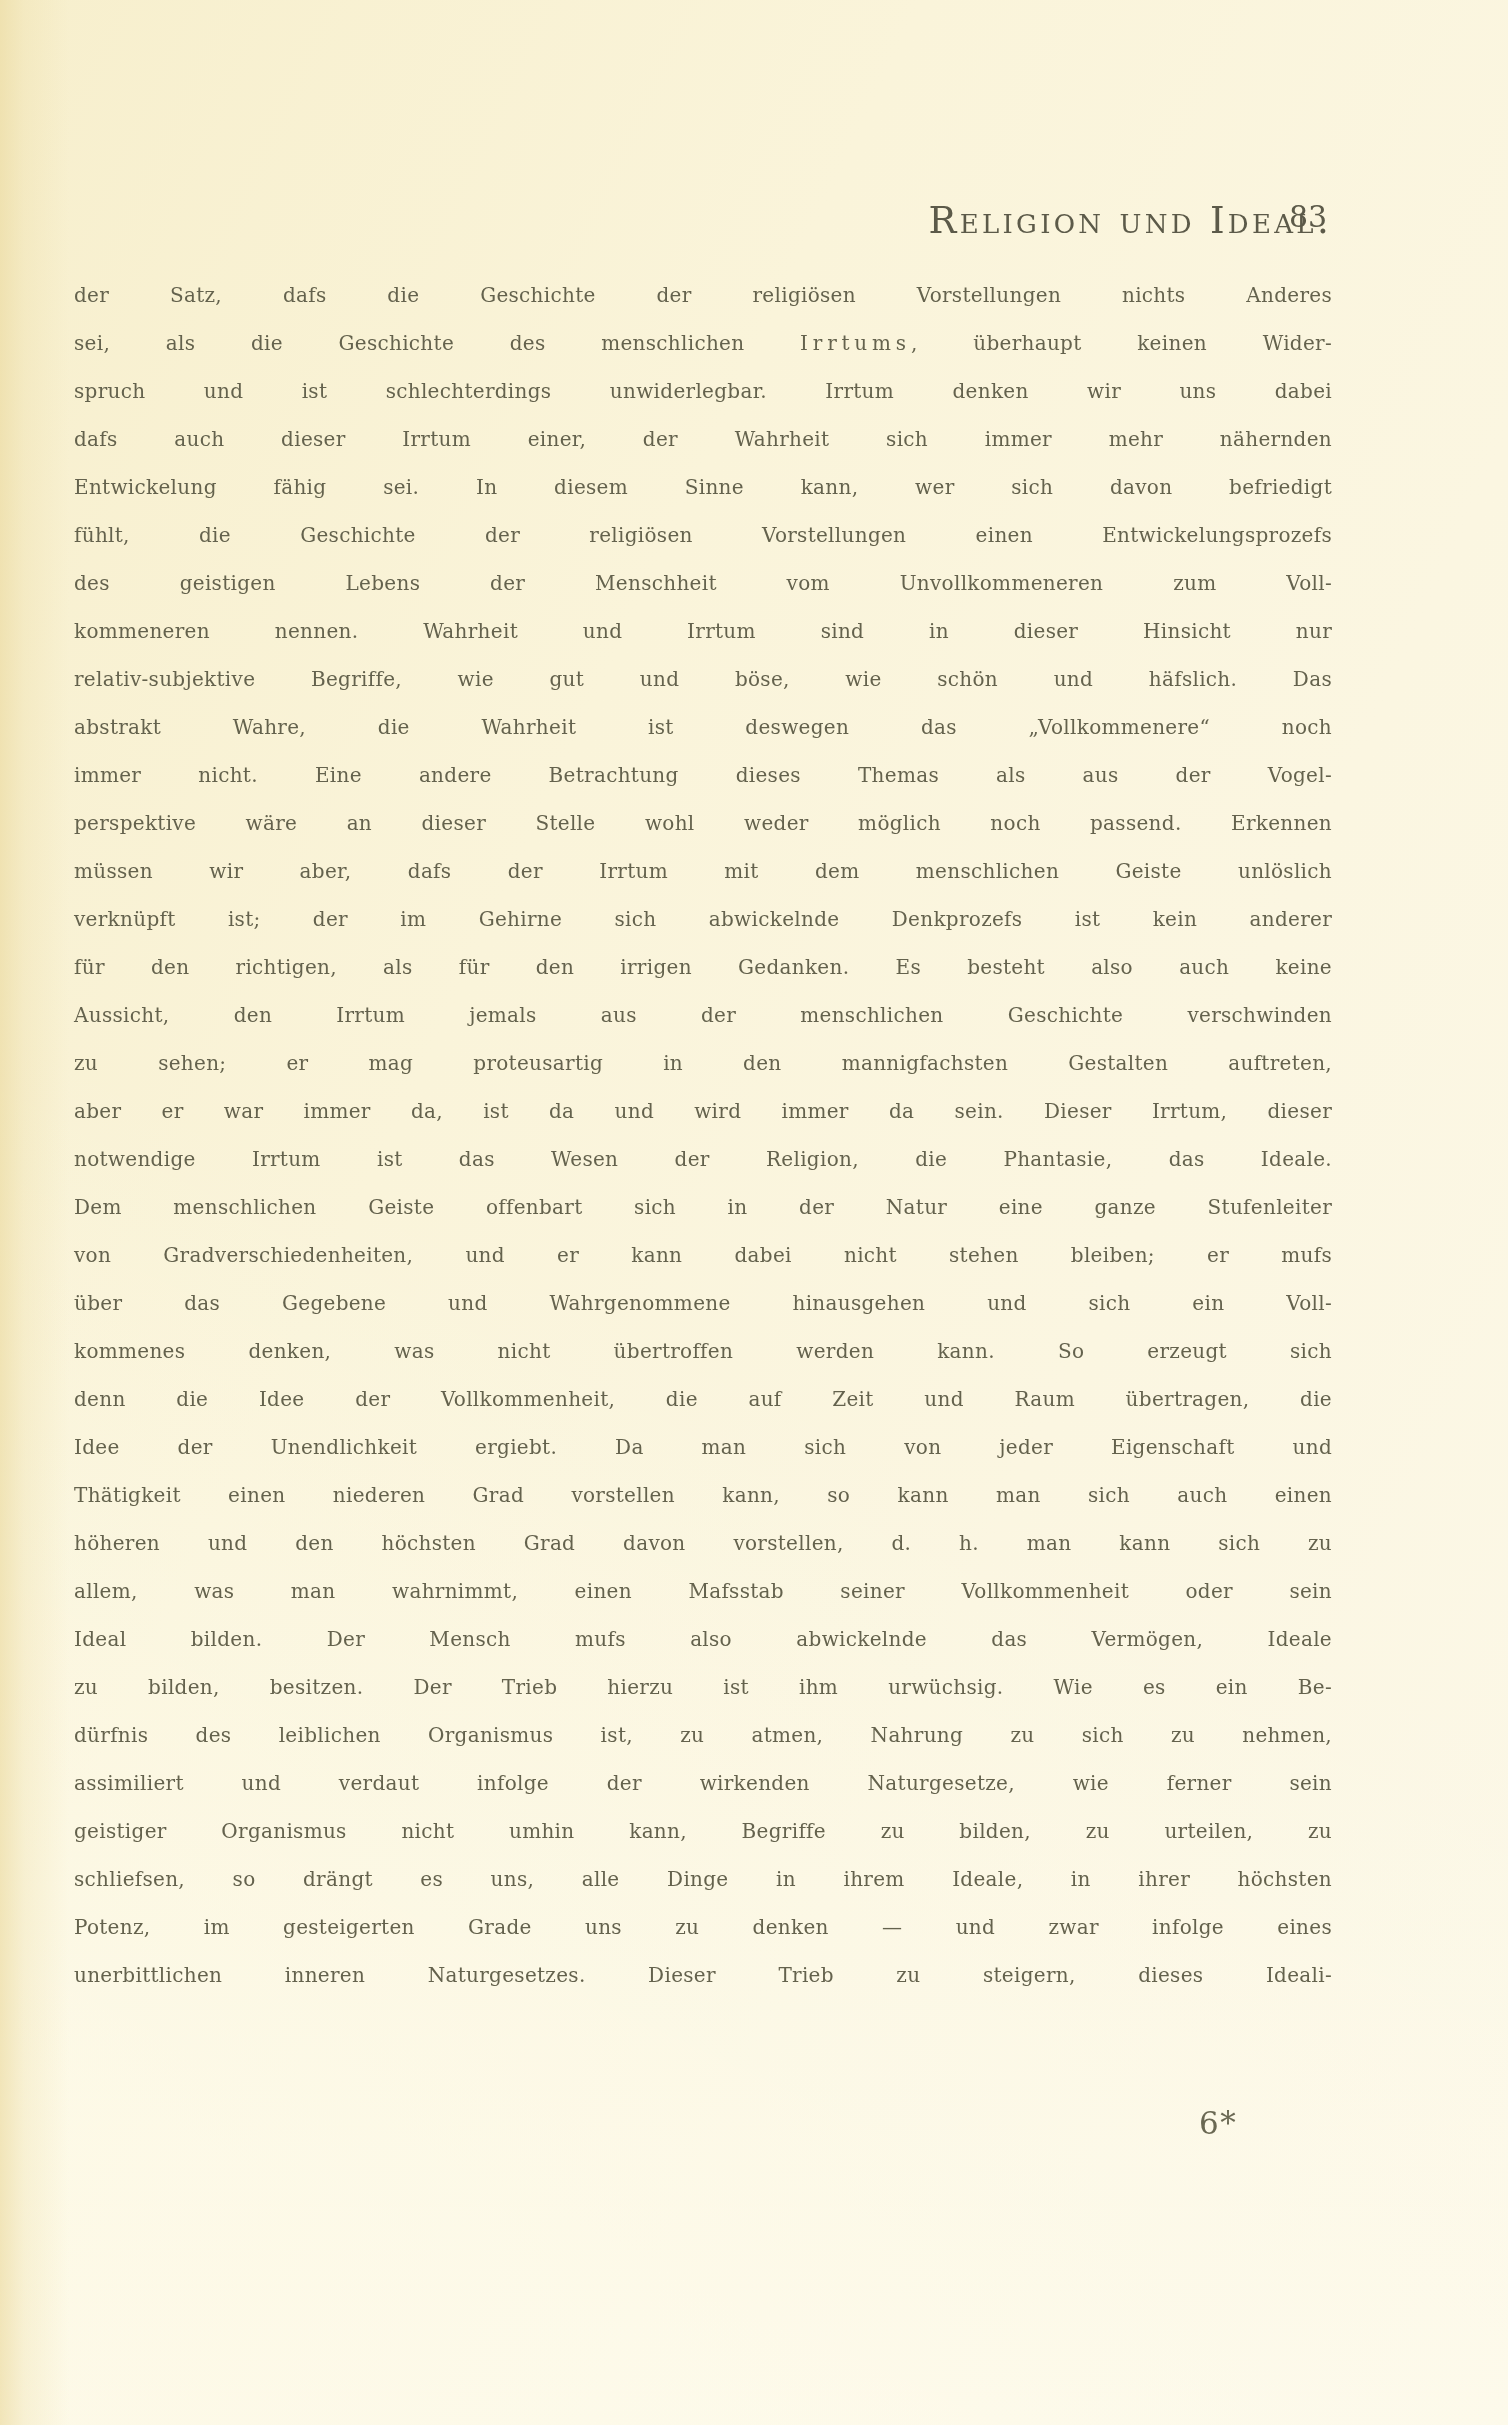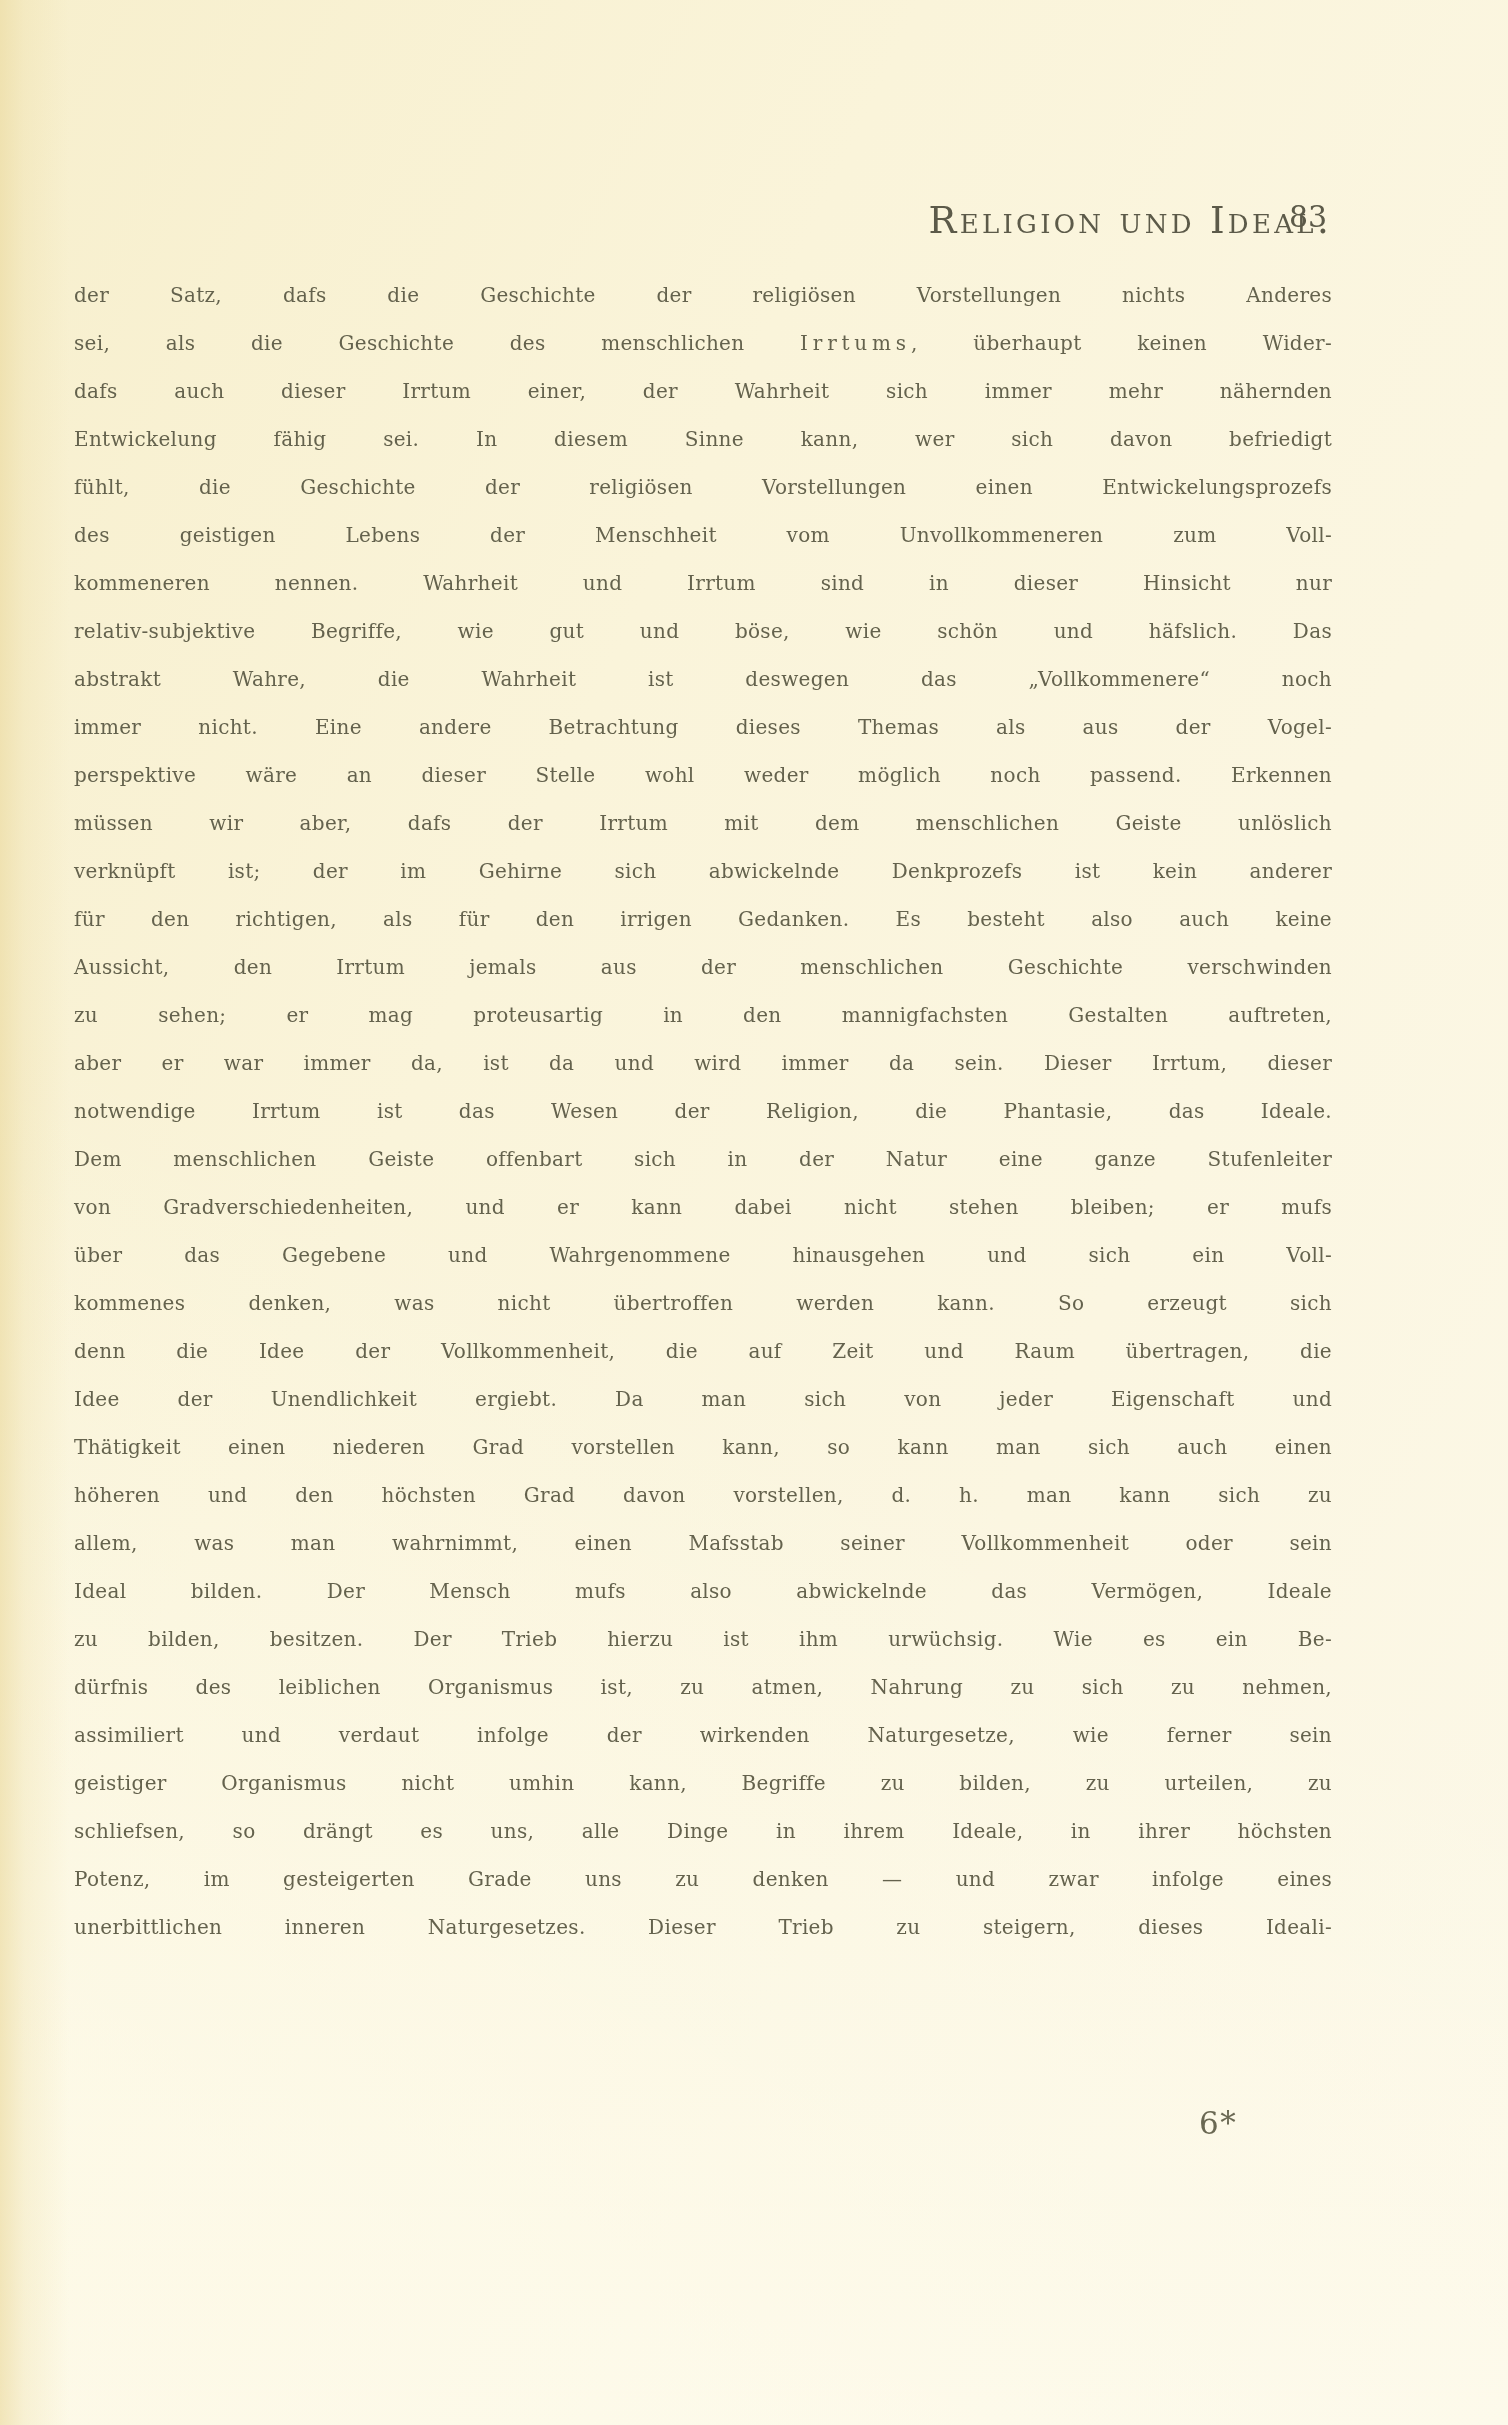--- a/index.html
+++ b/index.html
@@ -79,20 +79,21 @@
 <div class="page">
 
   <div class="header">
     <div class="running-title">Religion und Ideal.</div>
     <div class="page-number">83</div>
   </div>
 
   <div class="body-text" id="body-text">
       <div class="text-line"><span>der Satz, dafs die Geschichte der religiösen Vorstellungen nichts Anderes</span></div>
       <div class="text-line"><span>sei, als die Geschichte des menschlichen </span><span class="spaced">Irrtums</span><span>, überhaupt keinen Wider-</span></div>
+      <div class="text-line"><span>spruch und ist schlechterdings unwiderlegbar.  Irrtum denken wir uns dabei</span></div>
       <div class="text-line"><span>dafs auch dieser Irrtum einer, der Wahrheit sich immer mehr nähernden</span></div>
       <div class="text-line"><span>Entwickelung fähig sei.  In diesem Sinne kann, wer sich davon befriedigt</span></div>
       <div class="text-line"><span>fühlt, die Geschichte der religiösen Vorstellungen einen Entwickelungsprozefs</span></div>
       <div class="text-line"><span>des geistigen Lebens der Menschheit vom Unvollkommeneren zum Voll-</span></div>
       <div class="text-line"><span>kommeneren nennen.  Wahrheit und Irrtum sind in dieser Hinsicht nur</span></div>
       <div class="text-line"><span>relativ-subjektive Begriffe, wie gut und böse, wie schön und häfslich.  Das</span></div>
       <div class="text-line"><span>abstrakt Wahre, die Wahrheit ist deswegen das „Vollkommenere“ noch</span></div>
       <div class="text-line"><span>immer nicht.  Eine andere Betrachtung dieses Themas als aus der Vogel-</span></div>
       <div class="text-line"><span>perspektive wäre an dieser Stelle wohl weder möglich noch passend.  Erkennen</span></div>
       <div class="text-line"><span>müssen wir aber, dafs der Irrtum mit dem menschlichen Geiste unlöslich</span></div>

